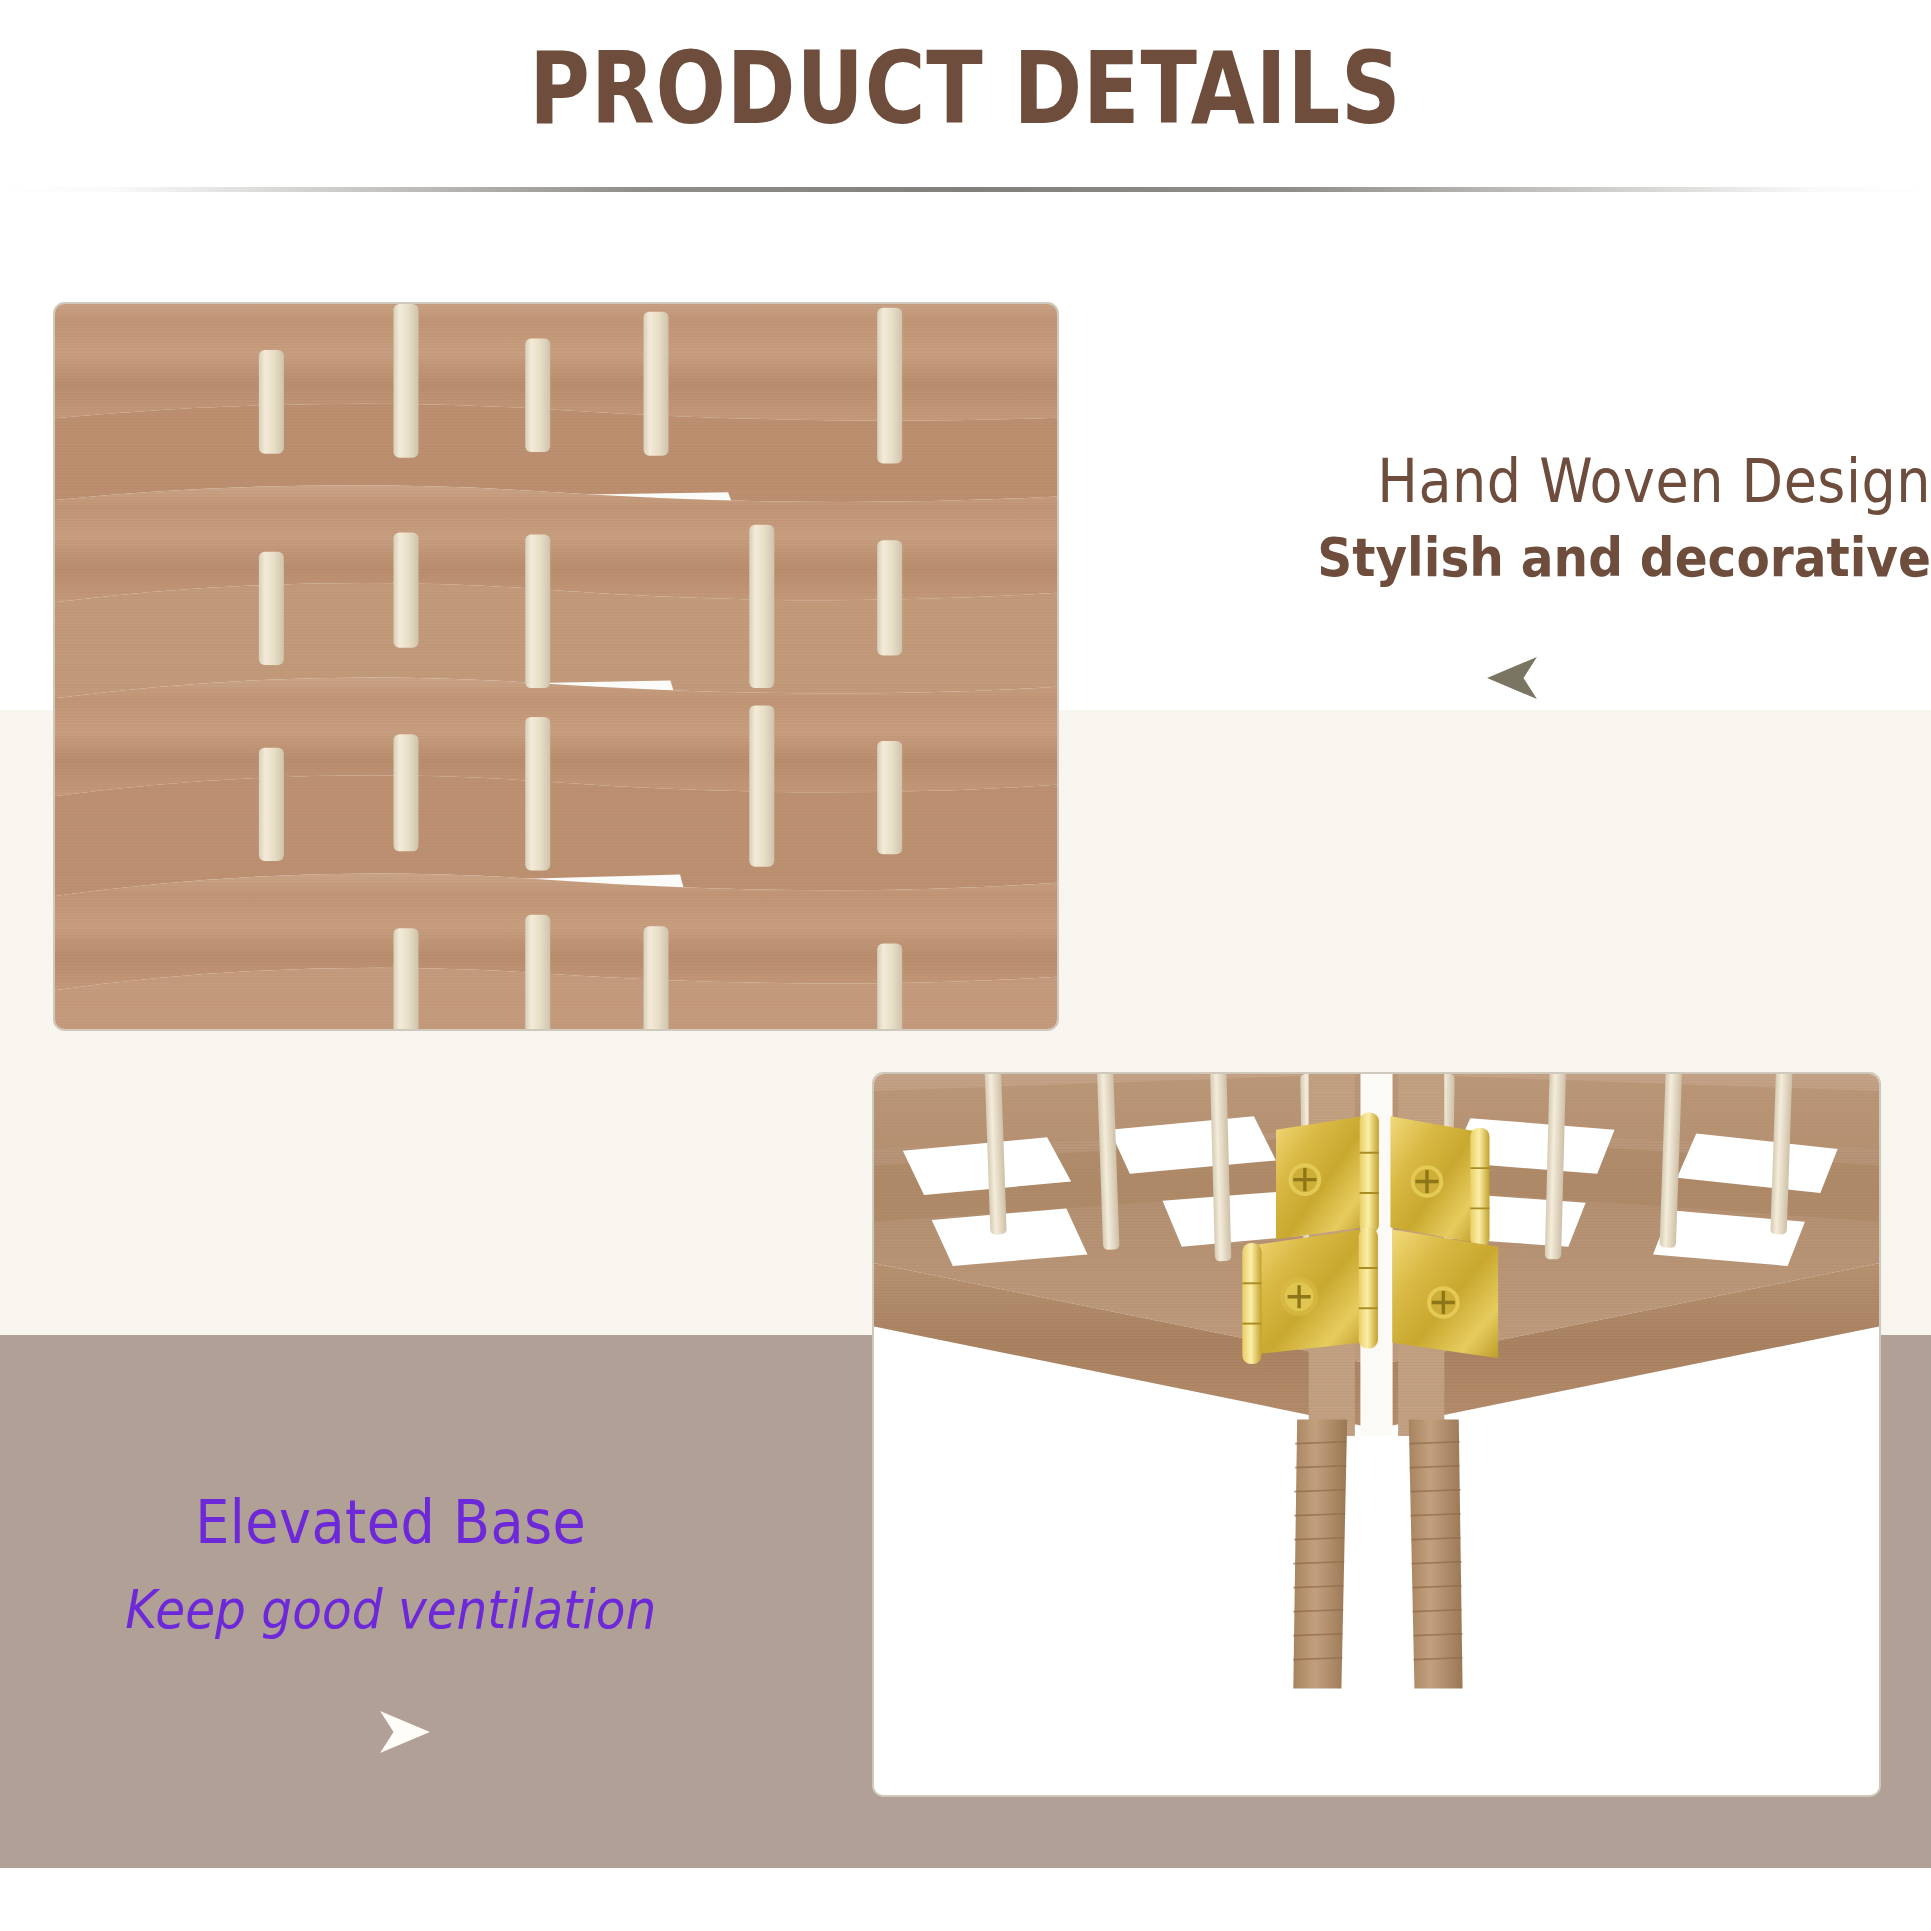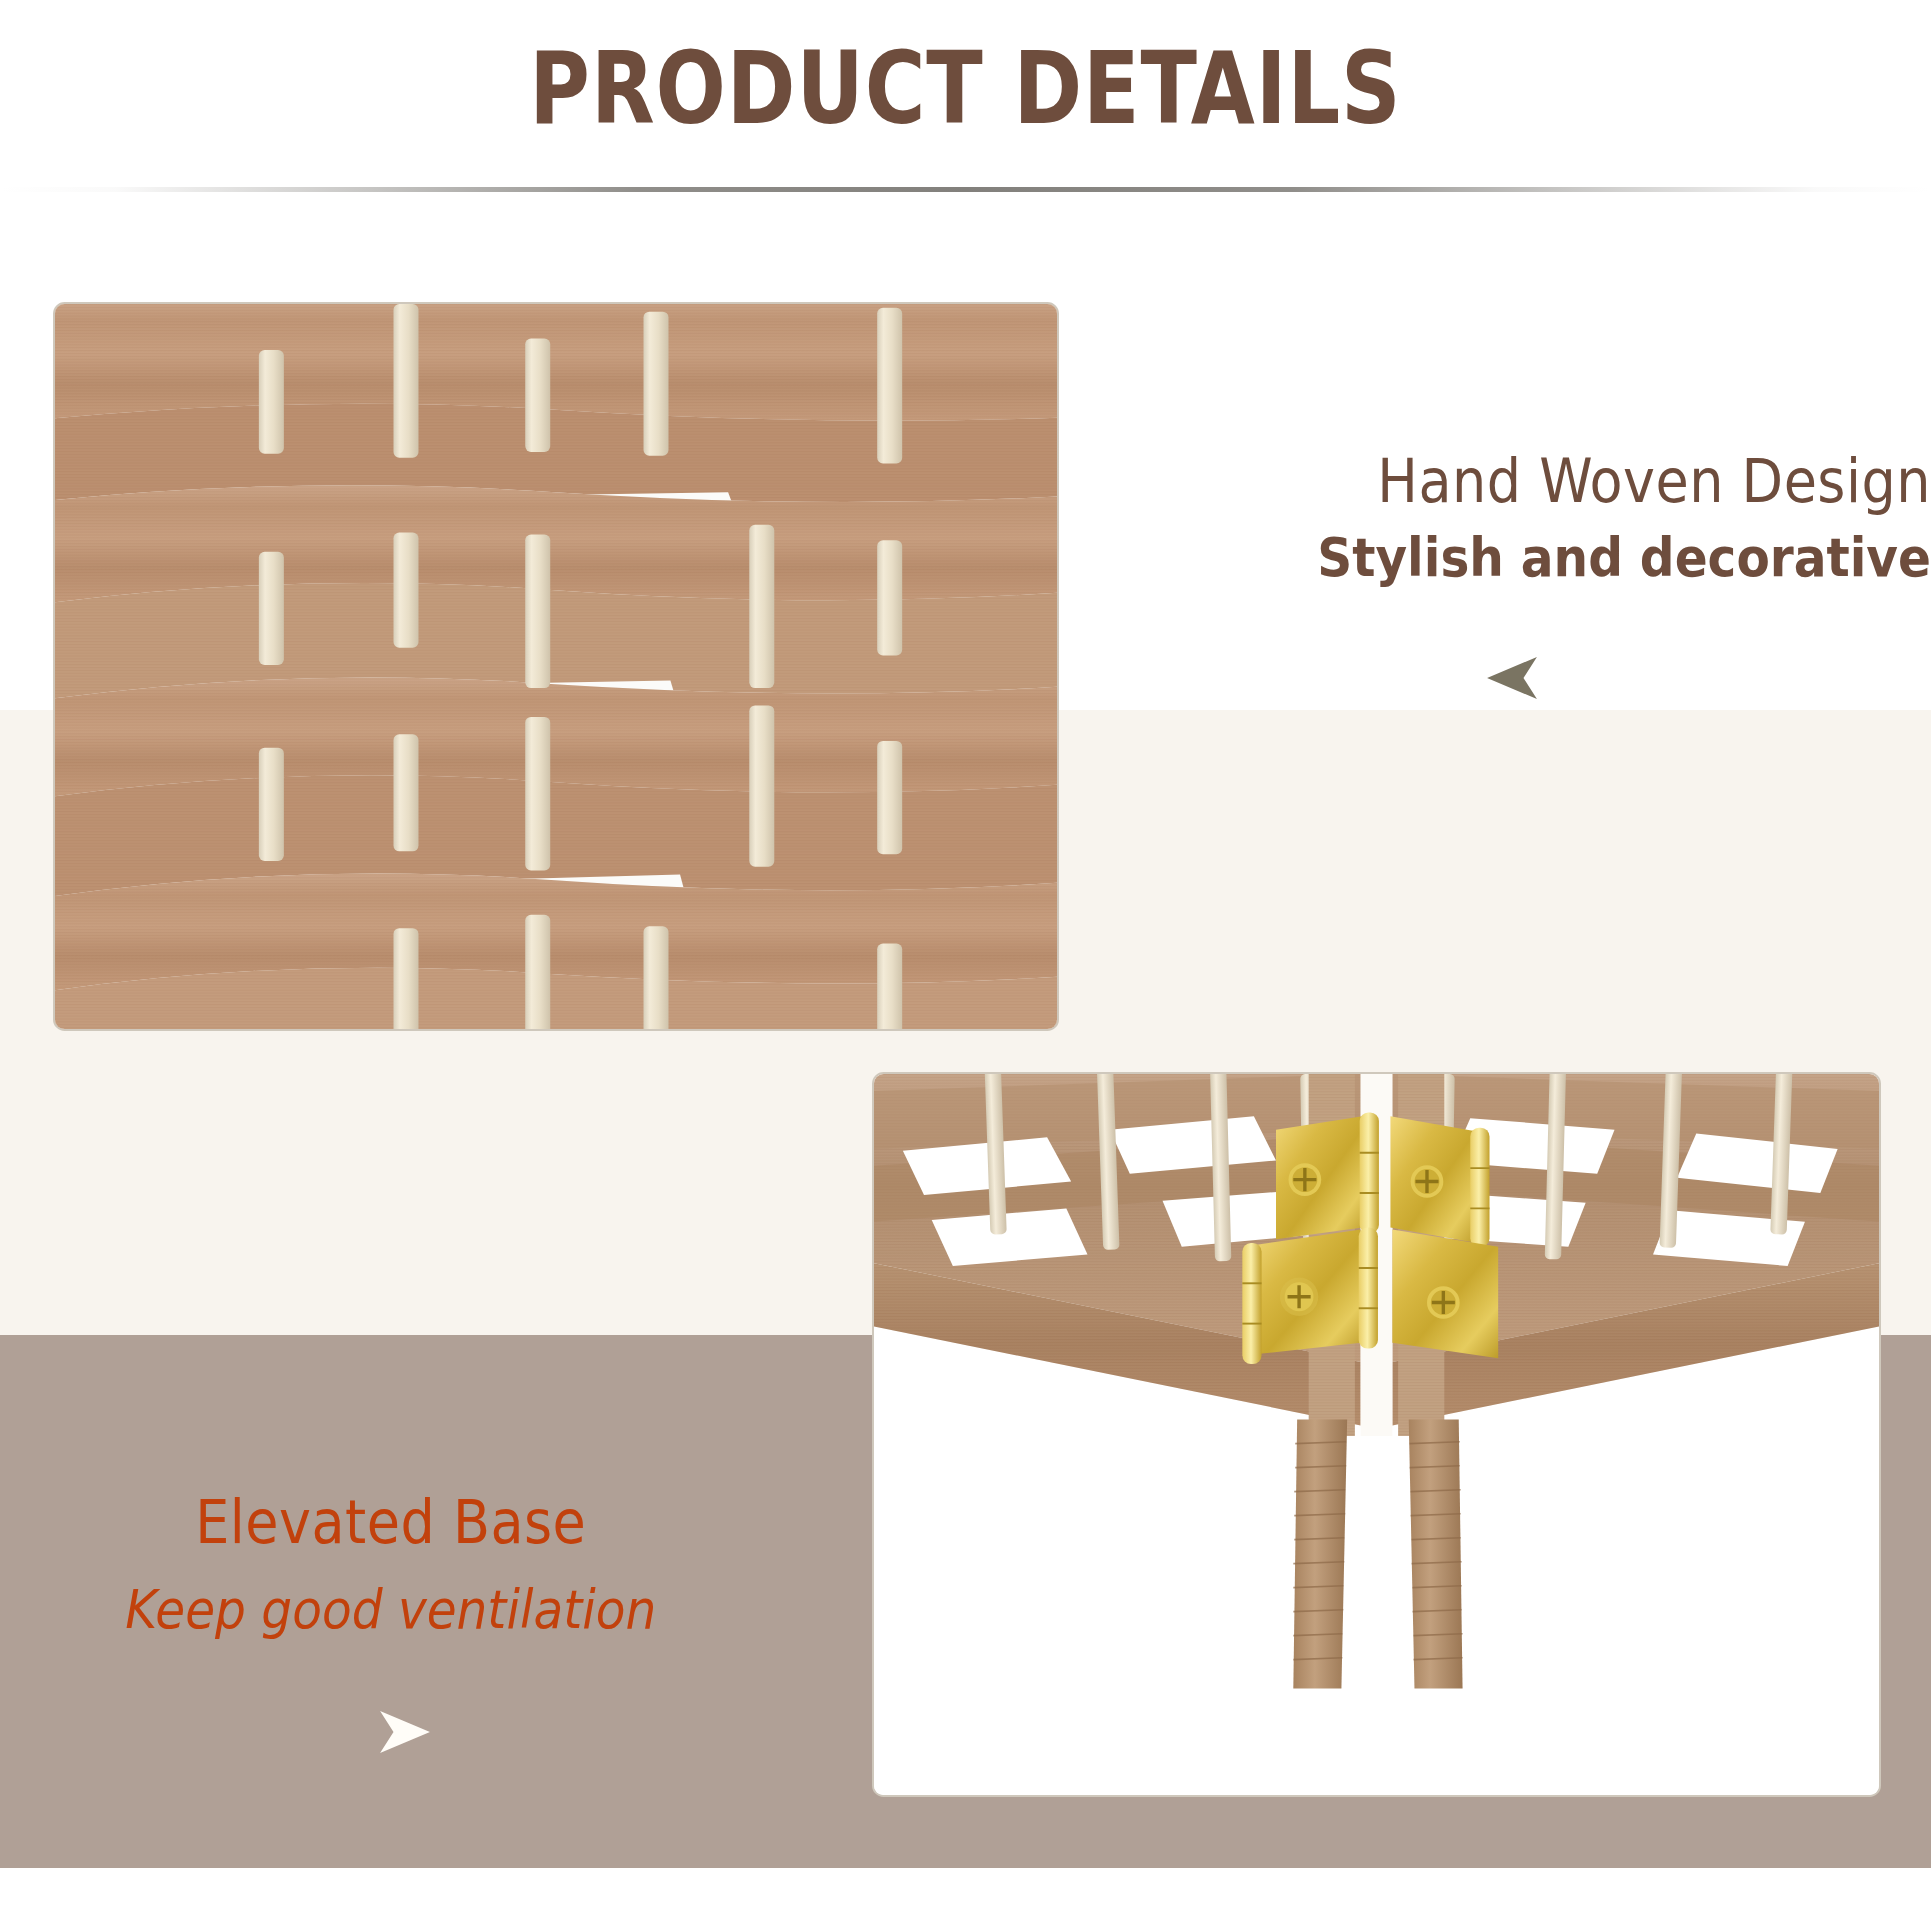--- a/index.html
+++ b/index.html
@@ -125,21 +125,21 @@
     margin-top: 7.7px;
     white-space: nowrap;
   }
 
   .feature-left {
     position: absolute;
     left: 19.3px;
     top: 1487px;
     width: 743px;
     text-align: center;
-    color: #c2410c;
+    color: #6d28d9;
   }
   .feature-left .headline {
     font-family: "Liberation Sans Narrow", "DejaVu Sans Condensed", "Liberation Sans", sans-serif;
     font-size: 60px;
     font-weight: normal;
     line-height: 1.18;
     letter-spacing: 0.5px;
     white-space: nowrap;
   }
   .feature-left .subline {

